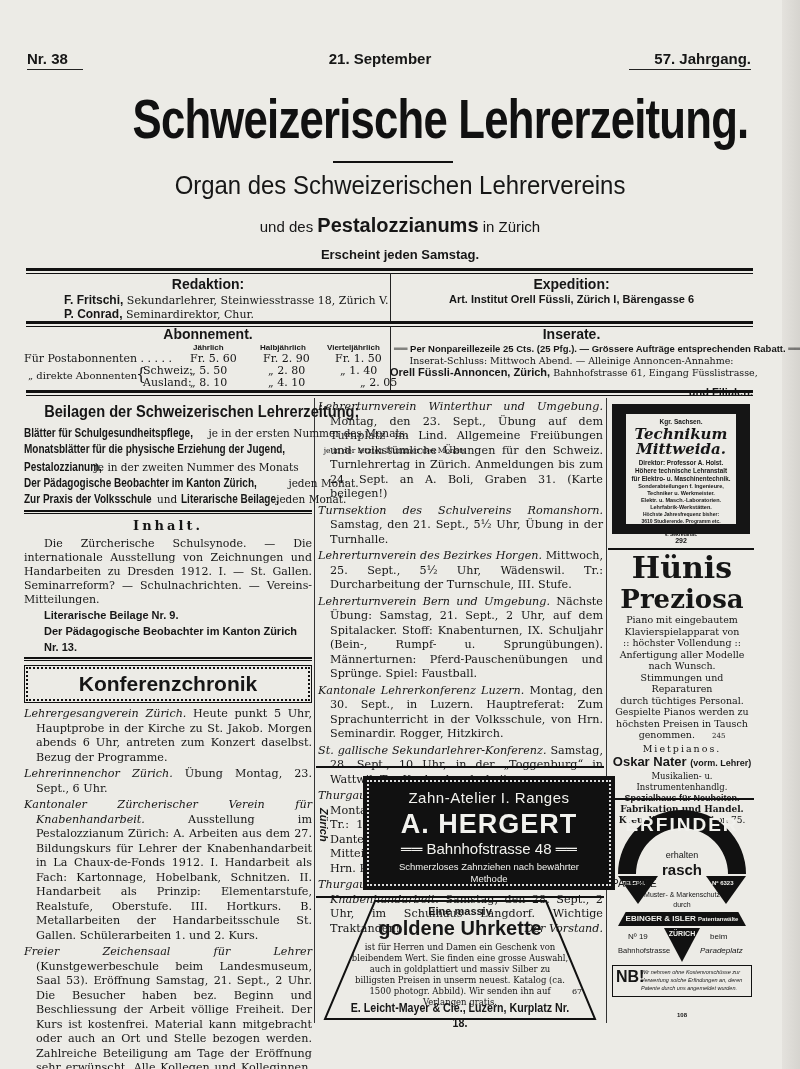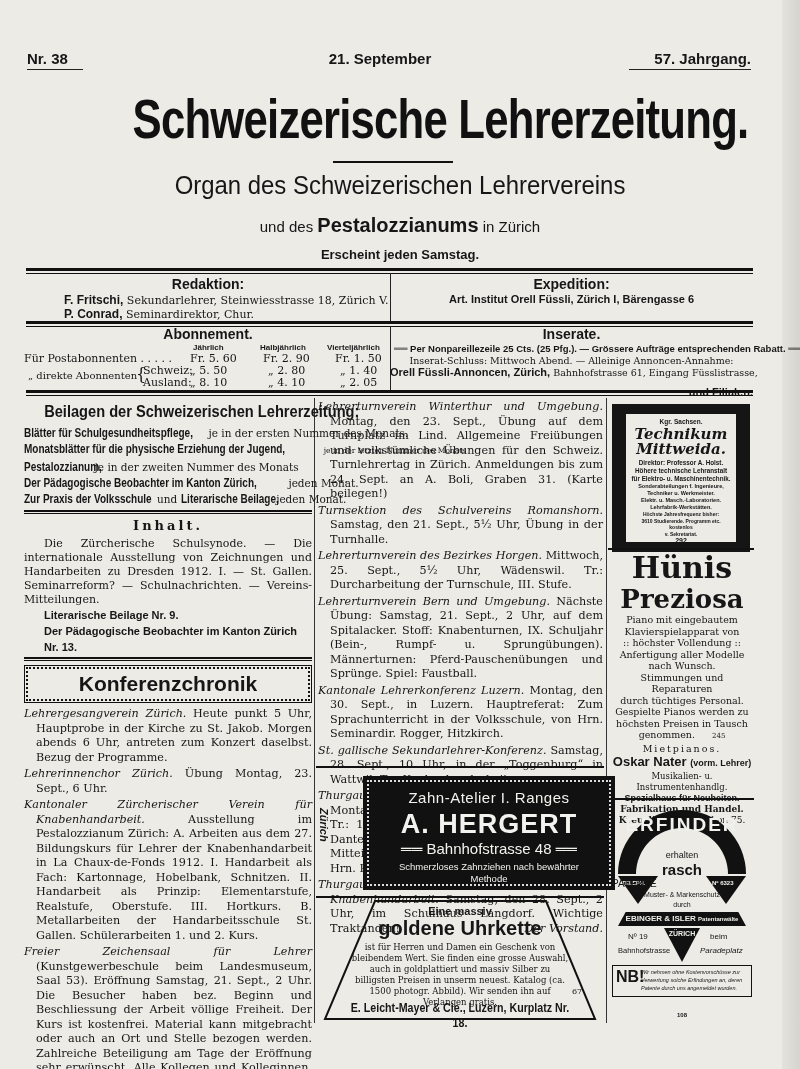--- a/index.html
+++ b/index.html
@@ -45,21 +45,21 @@
   .sig { float: right; font-style: italic; }
 
   
   .ad-hergert { position: absolute; left: 335px; top: 776px; width: 252px; height: 114px; background: #111; color: #f2f2ee; text-align: center; font-family: "Liberation Sans", sans-serif; margin-left: 28px; }
   .ad-hergert .inner { position: absolute; left: 4px; top: 4px; right: 4px; bottom: 4px; border: 2px dotted #ddd; }
   .vert { position: absolute; font: bold italic 11px "Liberation Sans", sans-serif; writing-mode: vertical-rl; }
   .ad-uhr { position: absolute; left: 322px; top: 899px; width: 276px; height: 122px; }
   .ad-uhr svg { position: absolute; left: 0; top: 0; }
   .ad-uhr .txt { position: absolute; left: 0; width: 276px; text-align: center; }
 
-  .ad-tech { position: absolute; left: 612px; top: 404px; width: 138px; height: 148px; background: #151515; }
+  .ad-tech { position: absolute; left: 612px; top: 404px; width: 138px; height: 130px; background: #151515; }
   .ad-tech .inner { position: absolute; left: 14px; top: 10px; right: 14px; bottom: 10px; background: #ecebe6; text-align: center; }
 
   .ad-hunis { position: absolute; left: 612px; top: 548px; width: 140px; text-align: center; }
   .ad-erf { position: absolute; left: 612px; top: 800px; width: 140px; height: 112px; }
 </style>
 </head>
 <body>
 
 <div class="page">
   <div class="rightedge"></div>
@@ -104,21 +104,21 @@
 
   <div class="price" style="left:28px; top:370px; font-size:10px">„ direkte Abonnenten</div>
   <div class="price" style="left:136px; top:364px; font-size:16px; line-height:22px">{</div>
   <div class="price" style="left:143px; top:364px">Schweiz:</div>
   <div class="price" style="left:190px; top:364px">„ 5. 50</div>
   <div class="price" style="left:268px; top:364px">„ 2. 80</div>
   <div class="price" style="left:340px; top:364px">„ 1. 40</div>
   <div class="price" style="left:143px; top:376px">Ausland:</div>
   <div class="price" style="left:190px; top:376px">„ 8. 10</div>
   <div class="price" style="left:268px; top:376px">„ 4. 10</div>
-  <div class="price" style="left:340px; top:376px">„ 2. 05</div>
+  <div class="price" style="left:360px; top:376px">„ 2. 05</div>
 
   <div class="box-head" style="left:390px; width:363px; top:326px">Inserate.</div>
   <div class="box-line" style="left:394px; width:355px; top:343px; text-align:center; font:bold 9.5px 'Liberation Sans',sans-serif">══ <span>Per Nonpareillezeile 25 Cts. (25 Pfg.). — Grössere Aufträge entsprechenden Rabatt.</span> ══</div>
   <div class="box-line" style="left:390px; width:363px; top:355px; text-align:center; font-size:9.5px">Inserat-Schluss: Mittwoch Abend. — Alleinige Annoncen-Annahme:</div>
   <div class="box-line" style="left:390px; width:363px; top:366px; text-align:center; font-size:9.5px"><b style="font-size:11px">Orell Füssli-Annoncen, Zürich,</b> <span>Bahnhofstrasse 61, Eingang Füsslistrasse,</span></div>
   <div class="box-line" style="left:390px; width:363px; top:386px; text-align:right; font:bold 11px 'Liberation Sans',sans-serif">und Filialen.</div>
 
   <div class="rule-thick" style="top:390px"></div>
   <div class="rule-thin" style="top:395px"></div>
 

